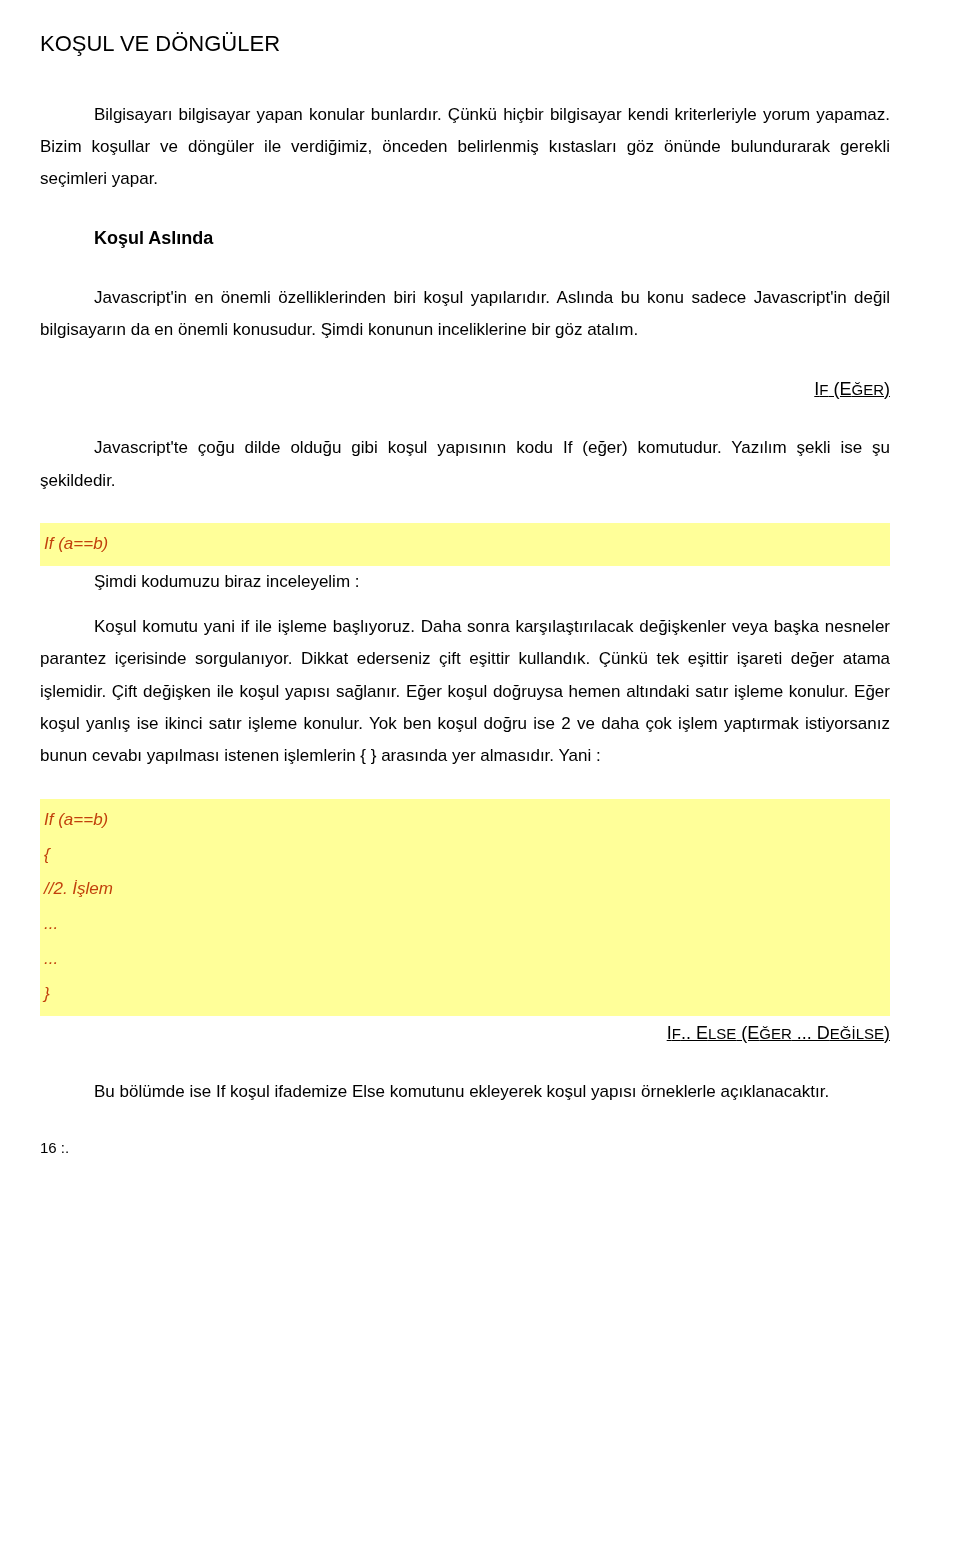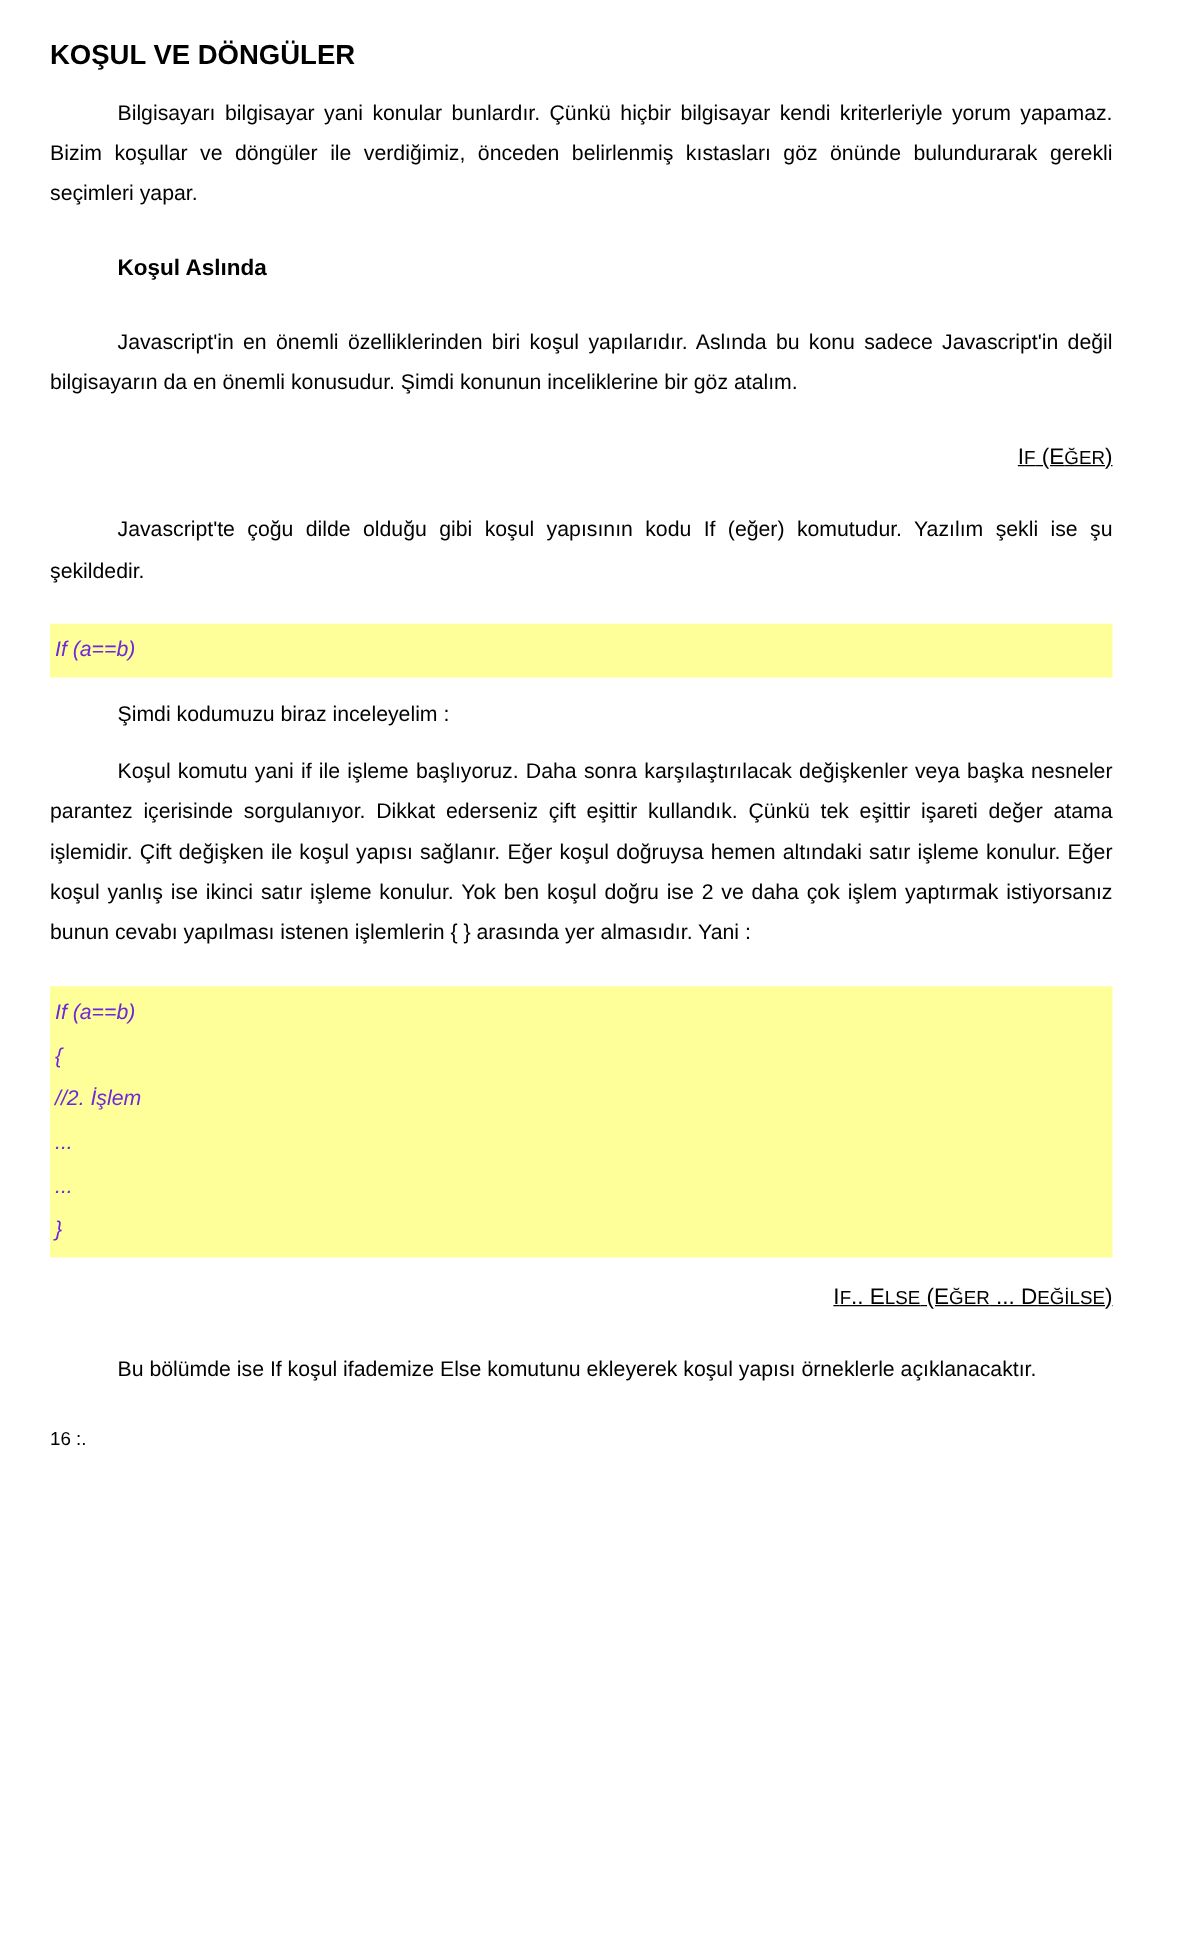--- a/index.html
+++ b/index.html
@@ -10,23 +10,23 @@
   }
   body {
     font-family: Verdana, Geneva, sans-serif;
     color: #000000;
     font-size: 17px;
     line-height: 1.9;
     padding: 30px 70px 30px 40px;
     box-sizing: border-box;
   }
   .main-heading {
-    font-weight: bold;
+    font-weight: normal;
     font-size: 22px;
-    margin-bottom: 16px;
+    margin-bottom: 40px;
     line-height: 1.3;
   }
   .paragraph {
     text-align: justify;
     margin-bottom: 26px;
     text-indent: 54px;
   }
   .sub-heading {
     font-weight: bold;
     font-size: 18px;
@@ -37,43 +37,42 @@
     font-size: 18px;
     margin-left: 54px;
     margin-bottom: 26px;
     text-decoration: underline;
     text-align: right;
   }
   .code-block {
     background: #ffff99;
     font-family: Verdana, Geneva, sans-serif;
     font-style: italic;
-    color: #6d28d9;
+    color: #c2410c;
     font-size: 17px;
     line-height: 2.05;
     padding: 4px 4px 4px 4px;
-    margin-bottom: 14px;
   }
   .code-line {
     white-space: pre-wrap;
   }
   .after-code {
     margin-left: 54px;
     margin-bottom: 13px;
   }
   .footer {
     font-size: 15px;
   }
 </style>
 </head>
 <body>
 
 <div class="main-heading">KOŞUL VE DÖNGÜLER</div>
 
-<div class="paragraph">Bilgisayarı bilgisayar yani konular bunlardır. Çünkü hiçbir bilgisayar kendi kriterleriyle yorum yapamaz. Bizim koşullar ve döngüler ile verdiğimiz, önceden belirlenmiş kıstasları göz önünde bulundurarak gerekli seçimleri yapar.</div>
+<div class="paragraph">Bilgisayarı bilgisayar yapan konular bunlardır. Çünkü hiçbir bilgisayar kendi kriterleriyle yorum yapamaz. Bizim koşullar ve döngüler ile verdiğimiz, önceden belirlenmiş kıstasları göz önünde bulundurarak gerekli seçimleri yapar.</div>
 
 <div class="sub-heading">Koşul Aslında</div>
 
 <div class="paragraph">Javascript'in en önemli özelliklerinden biri koşul yapılarıdır. Aslında bu konu sadece Javascript'in değil bilgisayarın da en önemli konusudur. Şimdi konunun inceliklerine bir göz atalım.</div>
 
 <div class="sub-heading-underline">
   <span><span>I</span><span style="font-size:15px">F</span><span> (E</span><span style="font-size:15px">ĞER</span><span>)</span></span>
 </div>
 
 <div class="paragraph">Javascript'te çoğu dilde olduğu gibi koşul yapısının kodu If (eğer) komutudur. Yazılım şekli ise şu şekildedir.</div>

